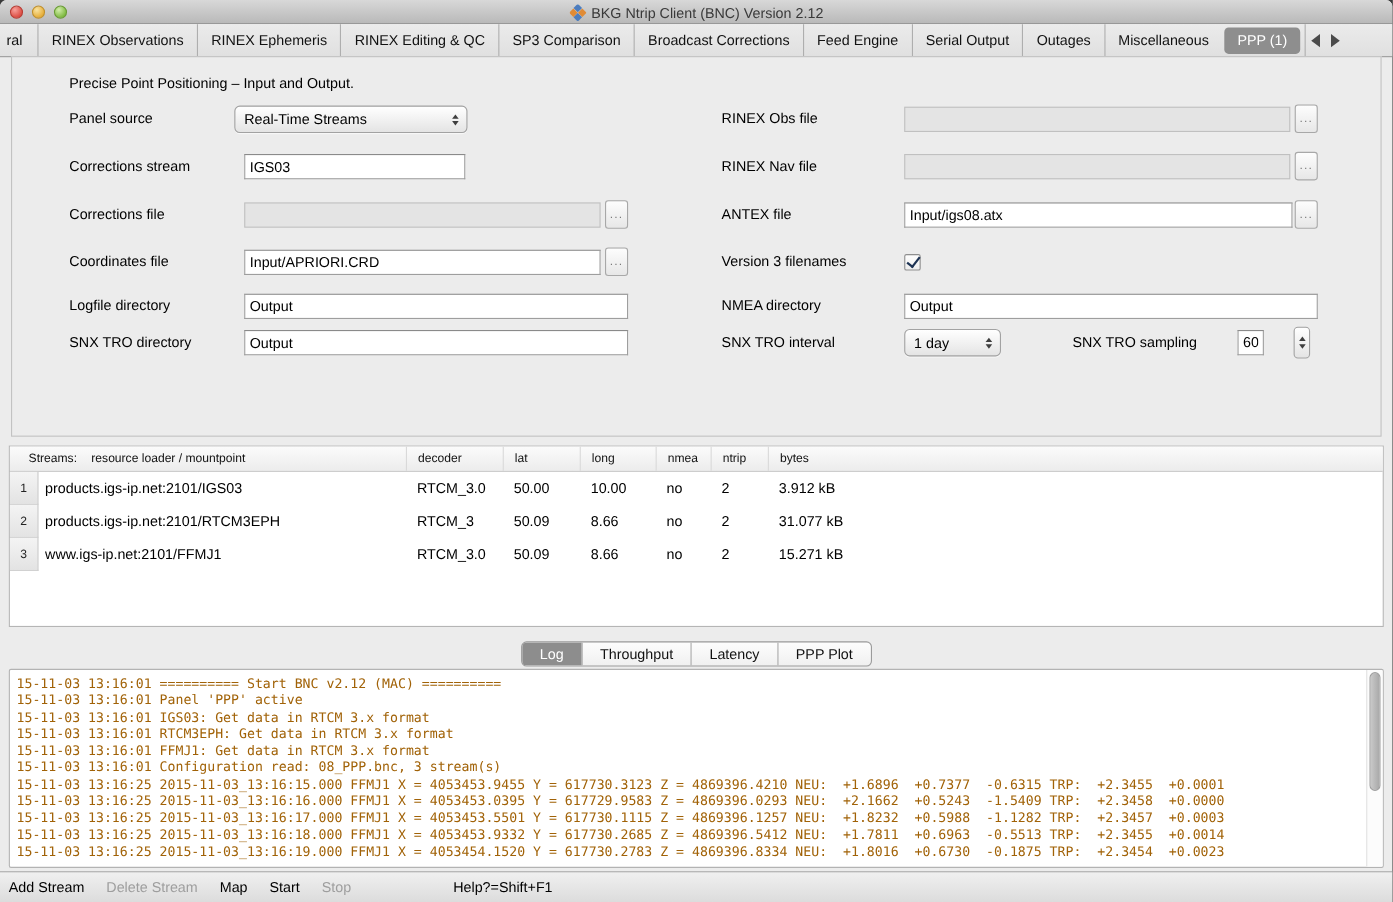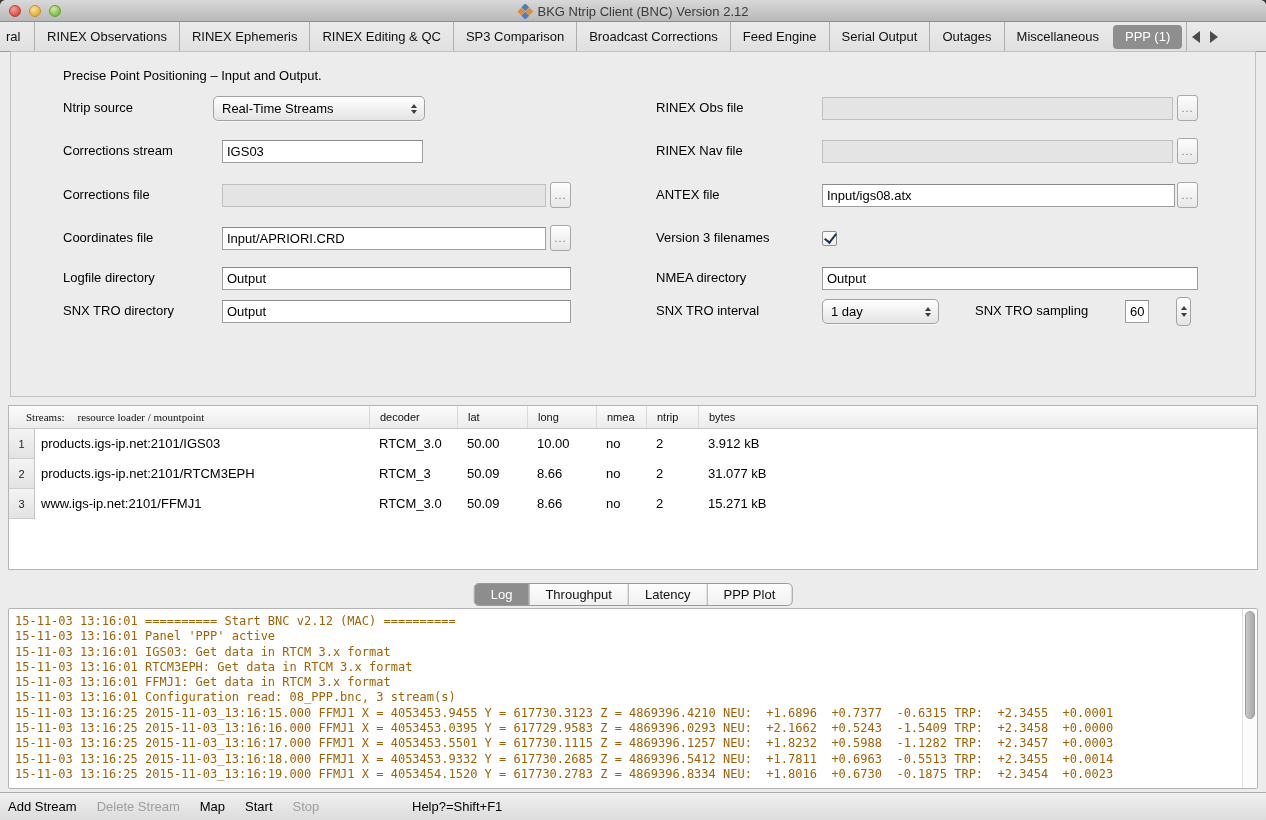--- a/index.html
+++ b/index.html
@@ -85,21 +85,21 @@
     align-items:center; justify-content:center; gap:3px;
   }
   
   .streams {
     position:absolute; left:8px; top:405px; width:1250px; height:165px;
     background:#fff; border:1px solid #b5b5b5;
   }
   .tgrid { display:grid; grid-template-columns:26px 334px 88px 70px 69px 50px 52px 1fr; }
   .thead { height:23px; background:linear-gradient(#fbfbfb,#ececec); border-bottom:1px solid #c8c8c8; }
   .thead .hcell { font-size:11px; color:#111; line-height:22px; padding-left:10px; border-left:1px solid #d9d9d9; white-space:nowrap; overflow:hidden; }
-  .thead .hcell.first { grid-column:1 / 3; padding-left:17px; border-left:none;font-family:Liberation Serif, serif; }
+  .thead .hcell.first { grid-column:1 / 3; padding-left:17px; border-left:none; }
   .hgap { display:inline-block; width:13px; }
   .trow { height:30px; }
   .trow .cell { font-size:13px; color:#000; line-height:30px; padding-left:10px; white-space:nowrap; overflow:hidden; }
   .trow .cell.mount { padding-left:6px; }
   .numcell {
     background:linear-gradient(#f4f4f4,#e3e3e3); border-right:1px solid #c6c6c6;
     border-bottom:1px solid #cdcdcd; font-size:11px; color:#222;
     display:flex; align-items:center; justify-content:center;
   }
   
@@ -197,21 +197,21 @@
         </div>
       <div class="arrow-btn">
           <span class="tri-right"></span>
         </div>
     </div>
   </div>
 
   <div class="form-pane">
     <div class="lbl" style="left:52px; top:12px;">Precise Point Positioning – Input and Output.</div>
 
-    <div class="lbl" style="left:52px; top:44px;">Ntrip source</div>
+    <div class="lbl" style="left:52px; top:44px;">Panel source</div>
     <div class="popup" style="left:202px; top:44px; width:212px;">
       <span class="popup-label">Real-Time Streams</span>
       <span class="popup-arrows">
           <span class="tri-up"></span>
           <span class="tri-down"></span>
         </span>
     </div>
 
     <div class="lbl" style="left:52px; top:87px;">Corrections stream</div>
     <input class="inp" style="left: 211px; top: 88px; width: 201px;" value="IGS03">
@@ -242,21 +242,21 @@
     <input class="inp" style="left: 811px; top: 132px; width: 353px;" value="Input/igs08.atx">
     <div class="browse" style="left:1166px; top:130px;">...</div>
 
     <div class="lbl" style="left:645px; top:174px;">Version 3 filenames</div>
     <div class="chk" style="left:811px; top:179px;"></div>
 
     <div class="lbl" style="left:645px; top:214px;">NMEA directory</div>
     <input class="inp" style="left: 811px; top: 215px; width: 376px;" value="Output">
 
     <div class="lbl" style="left:645px; top:247px;">SNX TRO interval</div>
-    <div class="popup" style="left:811px; top:247px; width:117px;justify-content:flex-end;">
+    <div class="popup" style="left:811px; top:247px; width:88px;justify-content:flex-end;">
       <span class="popup-label">1 day</span>
       <span class="popup-arrows">
           <span class="tri-up"></span>
           <span class="tri-down"></span>
         </span>
     </div>
     <div class="lbl" style="left:964px; top:247px;">SNX TRO sampling</div>
     <input class="inp" style="left: 1114px; top: 248px; width: 24px;" value="60 sec">
     <div class="spinbtn" style="left:1165px; top:245px;">
       <span class="tri-up"></span>

